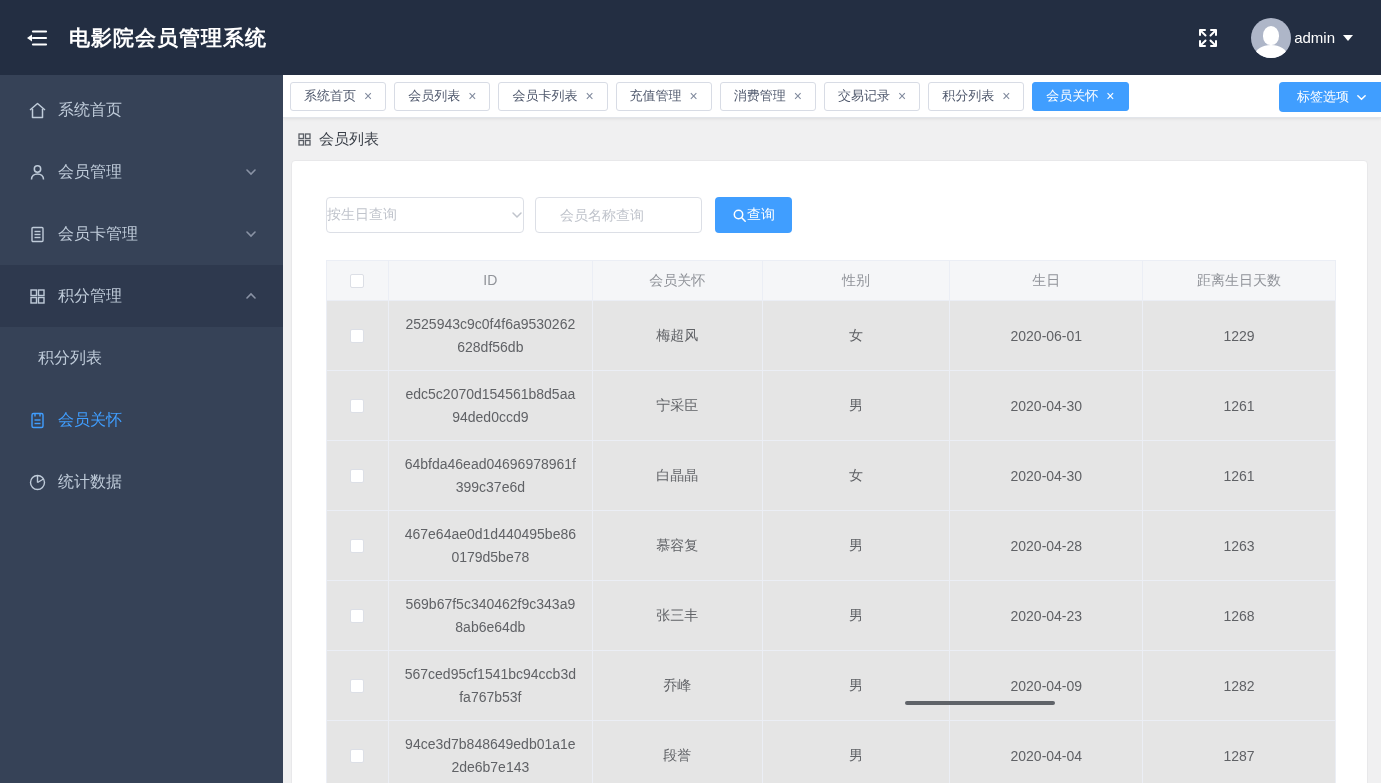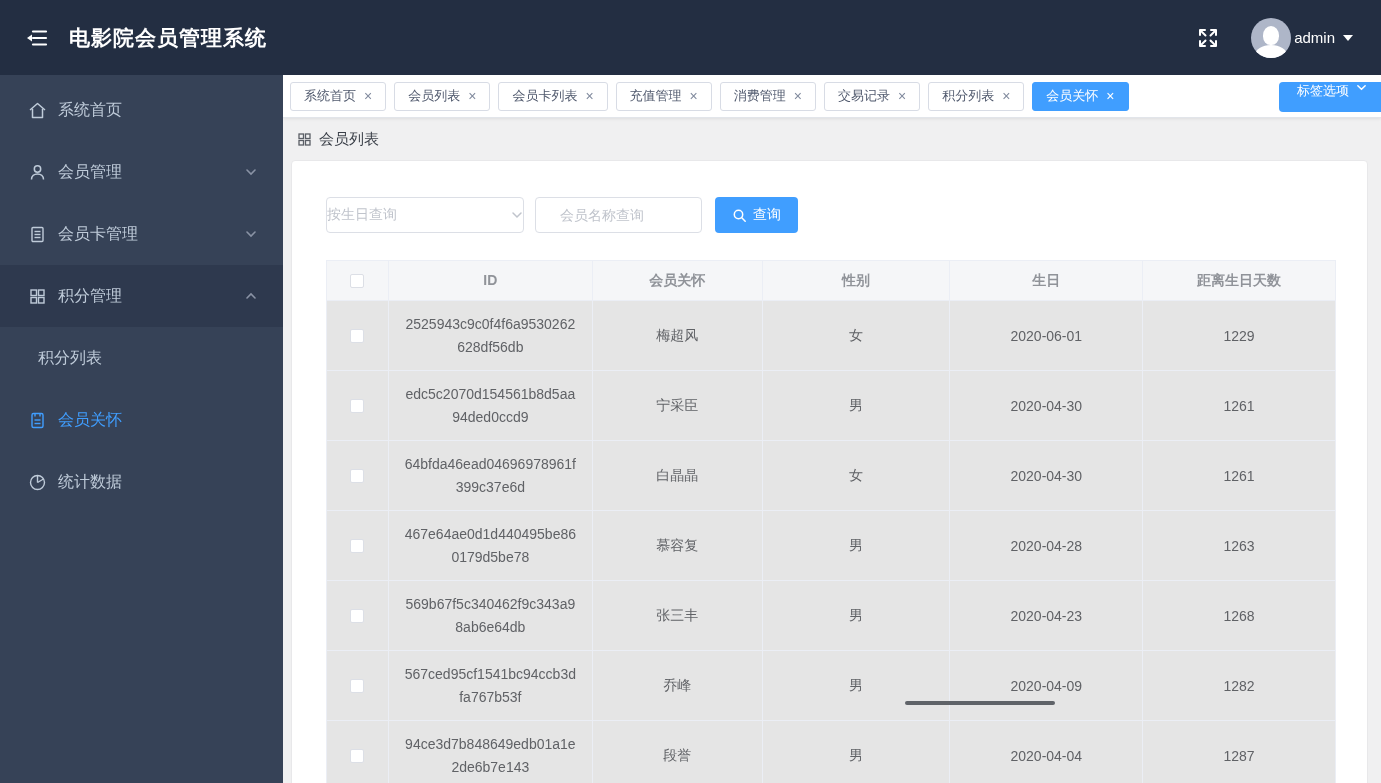--- a/index.html
+++ b/index.html
@@ -29,43 +29,43 @@
 
   
   .main { position:absolute; left:283px; top:75px; width:1098px; height:708px; background:#f0f0f1; }
 
   
   .tabbar { position:relative; height:43px; background:#ffffff; border-bottom:1px solid #e2e5ea; box-shadow:0 1px 3px rgba(0,0,0,0.08); display:flex; align-items:center; padding-left:7px; gap:8px; }
   .tab { height:29px; display:inline-flex; align-items:center; padding:0 13px; border:1px solid #d8dce5; border-radius:3px; background:#ffffff; font-size:13px; color:#515a6e; cursor:pointer; white-space:nowrap; }
   .tab .tab-close { margin-left:8px; font-size:14px; color:#808a9d; line-height:1; cursor:pointer; }
   .tab.active { background:#409eff; border-color:#409eff; color:#ffffff; }
   .tab.active .tab-close { color:#ffffff; }
-  .tag-options-btn { position:absolute; right:0; top:7px; height:30px; padding:0 14px 0 18px; background:#409eff; color:#ffffff; font-size:13px; border:none; border-radius:4px 0 0 4px; display:flex; align-items:flex-start; cursor:pointer; }
+  .tag-options-btn { position:absolute; right:0; top:7px; height:30px; padding:0 14px 0 18px; background:#409eff; color:#ffffff; font-size:13px; border:none; border-radius:4px 0 0 4px; display:flex; align-items:center; cursor:pointer; }
   .tag-options-btn svg { margin-left:7px; }
 
   
   .breadcrumb { height:42px; display:flex; align-items:center; padding-left:14px; color:#3a3f48; font-size:15px; }
   .breadcrumb .b-icon { width:15px; height:15px; margin-right:7px; display:inline-flex; }
 
   
   .card { margin:0 13px 0 8px; background:#ffffff; border:1px solid #e8e8ea; border-radius:4px; height:700px; padding:36px 34px; }
 
   
   .filters { display:flex; align-items:center; }
   .select-box { width:198px; height:36px; border:1px solid #dcdfe6; border-radius:4px; background:#ffffff; display:flex; align-items:center; justify-content:space-between; padding:0 0; cursor:pointer; }
   .select-box .ph { color:#c0c4cc; font-size:14px; }
   .text-input { width:167px; height:36px; border:1px solid #dcdfe6; border-radius:4px; margin-left:11px; padding:0 24px; font-size:14px; color:#606266; font-family:inherit; }
   .text-input::placeholder { color:#c0c4cc; }
-  .search-btn { margin-left:13px; height:36px; padding:0 17px; background:#409eff; border:none; border-radius:4px; color:#ffffff; font-size:14px; display:flex; align-items:center; gap:6px; cursor:pointer; font-family:inherit; }
+  .search-btn { margin-left:13px; height:36px; padding:0 17px; background:#409eff; border:none; border-radius:4px; color:#ffffff; font-size:14px; display:flex; align-items:center; cursor:pointer; font-family:inherit; }
 
   
   .table { margin-top:27px; width:1010px; border:1px solid #ebeef5; border-bottom:none; font-size:14px; }
   .tr { display:flex; border-bottom:1px solid #ebeef5; }
   .tr.thead { background:#f5f6f8; height:40px; }
-  .tr.thead .td { color:#909399; font-weight:bold; }
+  .tr.thead .td { color:#909399; font-weight:normal; }
   .tr.trow { height:70px; background:#e5e5e5; }
   .td { display:flex; align-items:center; justify-content:center; text-align:center; color:#606266; border-right:1px solid #ebeef5; }
   .td:last-child { border-right:none; }
   .c0 { width:62px; }
   .c1 { width:204px; padding:0 14px; word-break:break-all; line-height:23px; }
   .c2 { width:170px; }
   .c3 { width:188px; }
   .c4 { width:193px; }
   .c5 { width:192px; }
   .checkbox { width:14px; height:14px; border:1px solid #dcdfe6; border-radius:2px; background:#ffffff; cursor:pointer; display:inline-block; }

